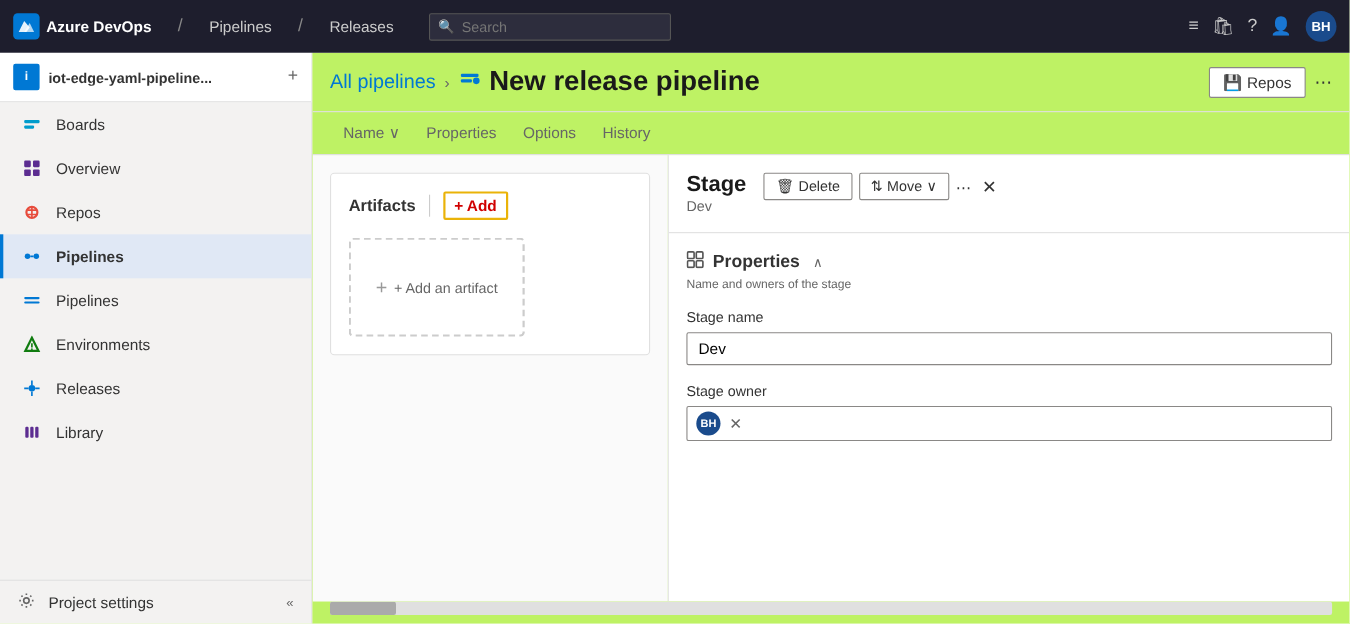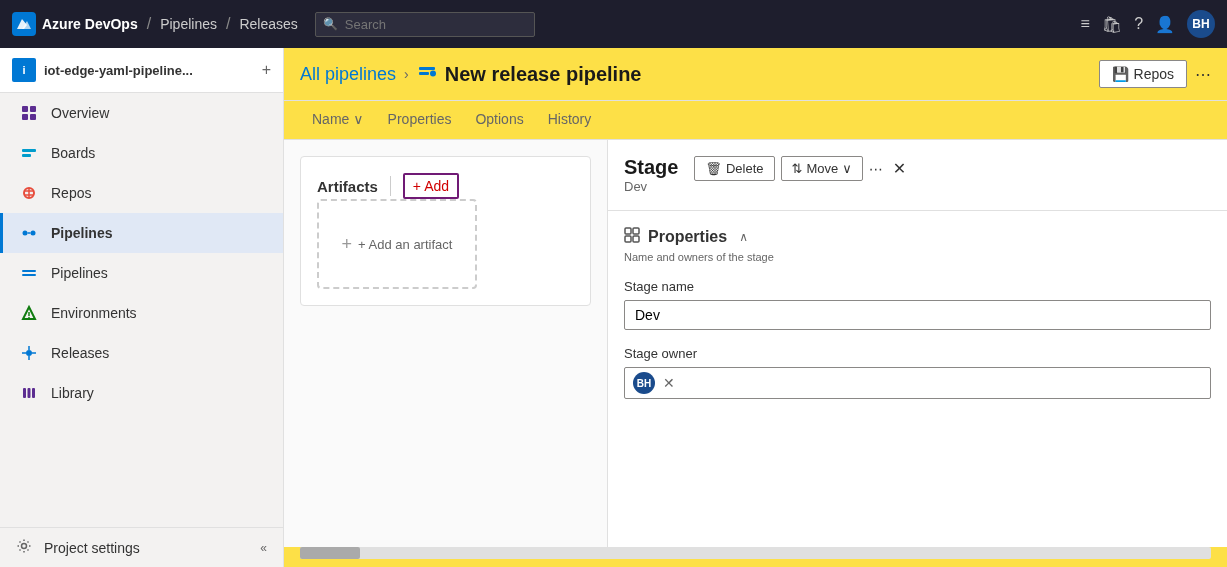--- a/index.html
+++ b/index.html
@@ -5,21 +5,21 @@
     * { box-sizing: border-box; margin: 0; padding: 0; }
     body { font-family: 'Segoe UI', sans-serif; font-size: 14px; background: #fff; display: flex; flex-direction: column; height: 567px; overflow: hidden; }
 
     
     .topbar {
       height: 48px;
       background: #1e1e2d;
       display: flex;
       align-items: center;
       padding: 0 12px;
-      gap: 5px;
+      gap: 20px;
       flex-shrink: 0;
     }
     .topbar-logo {
       display: flex;
       align-items: center;
       gap: 6px;
       color: #fff;
       font-size: 14px;
       font-weight: 600;
     }
@@ -121,35 +121,35 @@
       color: #333;
     }
     .collapse-btn { margin-left: auto; color: #666; font-size: 12px; }
 
     
     .content {
       flex: 1;
       display: flex;
       flex-direction: column;
       overflow: hidden;
-      background: #fde047;
+      background: #bef264;
     }
 
     
     .content-header {
       display: flex;
       align-items: center;
       padding: 12px 16px;
       border-bottom: 1px solid #e0e0e0;
       gap: 8px;
     }
     .breadcrumb-all { color: #0078d4; font-size: 18px; cursor: pointer; }
     .breadcrumb-sep { color: #666; font-size: 14px; }
     .pipeline-icon { color: #0078d4; font-size: 18px; }
-    .pipeline-title { font-size: 20px; font-weight: 600; color: #1a1a1a; }
+    .pipeline-title { font-size: 25px; font-weight: 600; color: #1a1a1a; }
     .header-actions { margin-left: auto; display: flex; align-items: center; gap: 8px; }
     .save-btn {
       display: flex; align-items: center; gap: 4px;
       padding: 5px 12px;
       background: #fff;
       border: 1px solid #8a8886;
       border-radius: 2px;
       cursor: pointer;
       font-size: 14px;
       color: #333;
@@ -203,35 +203,36 @@
       background: #fff;
       border: 1px solid #e0e0e0;
       border-radius: 4px;
       padding: 16px;
       min-width: 200px;
     }
     .artifacts-header {
       display: flex;
       align-items: center;
       gap: 12px;
+      margin-bottom: 16px;
     }
     .artifacts-label { font-weight: 700; font-size: 15px; color: #333; }
     .artifacts-divider { width: 1px; height: 20px; background: #ccc; }
     .add-artifact-btn {
       display: flex;
       align-items: center;
       gap: 4px;
       padding: 3px 8px;
       background: #fff;
-      border: 2px solid #701a75;
+      border: 2px solid #eab308;
       border-radius: 2px;
       cursor: pointer;
       font-size: 14px;
       color: #d00000;
-      font-weight: 400;
+      font-weight: 700;
     }
 
     
     .add-artifact-box {
       width: 160px;
       height: 90px;
       border: 2px dashed #ccc;
       border-radius: 4px;
       display: flex;
       align-items: center;
@@ -410,39 +411,39 @@
   <div class="sidebar">
     <div class="sidebar-project">
       <div class="project-icon">i</div>
       <span class="project-name">iot-edge-yaml-pipeline...</span>
       <span class="project-add">+</span>
     </div>
 
     <nav class="sidebar-nav">
 
       <div class="nav-item">
+        <span class="nav-icon icon-boards">
+          <svg width="16" height="16" viewBox="0 0 16 16">
+              <rect x="1" y="4" width="14" height="3" rx="1" fill="#009ccc"></rect>
+              <rect x="1" y="9" width="9" height="3" rx="1" fill="#009ccc"></rect>
+            </svg>
+        </span>
+        <span class="nav-label">Boards</span>
+      </div>
+
+      <div class="nav-item">
         <span class="nav-icon icon-overview">
           <svg width="16" height="16" viewBox="0 0 16 16">
               <rect x="1" y="1" width="6" height="6" rx="1" fill="#5c2d91"></rect>
               <rect x="9" y="1" width="6" height="6" rx="1" fill="#5c2d91"></rect>
               <rect x="1" y="9" width="6" height="6" rx="1" fill="#5c2d91"></rect>
               <rect x="9" y="9" width="6" height="6" rx="1" fill="#5c2d91"></rect>
             </svg>
         </span>
         <span class="nav-label">Overview</span>
-      </div>
-
-      <div class="nav-item">
-        <span class="nav-icon icon-boards">
-          <svg width="16" height="16" viewBox="0 0 16 16">
-              <rect x="1" y="4" width="14" height="3" rx="1" fill="#009ccc"></rect>
-              <rect x="1" y="9" width="9" height="3" rx="1" fill="#009ccc"></rect>
-            </svg>
-        </span>
-        <span class="nav-label">Boards</span>
       </div>
 
       <div class="nav-item">
         <span class="nav-icon icon-repos">
           <svg width="16" height="16" viewBox="0 0 16 16">
               <circle cx="8" cy="8" r="5" fill="none" stroke="#e74c3c" stroke-width="2"></circle>
               <line x1="8" y1="3" x2="8" y2="13" stroke="#e74c3c" stroke-width="1.5"></line>
               <line x1="4" y1="6" x2="12" y2="6" stroke="#e74c3c" stroke-width="1.5"></line>
               <line x1="3" y1="10" x2="13" y2="10" stroke="#e74c3c" stroke-width="1.5"></line>
             </svg>

